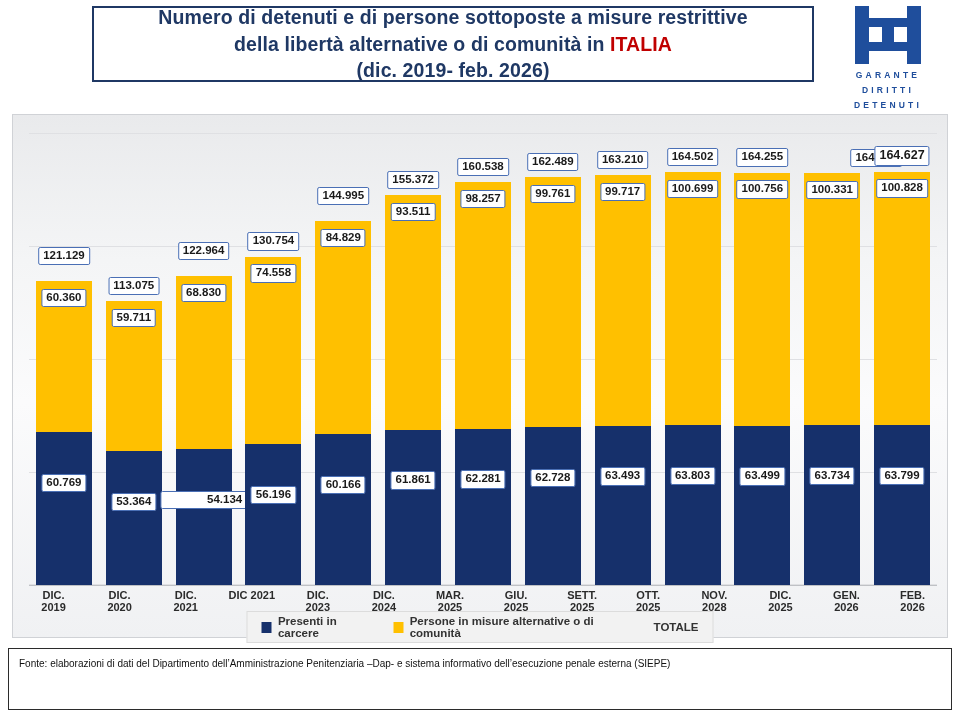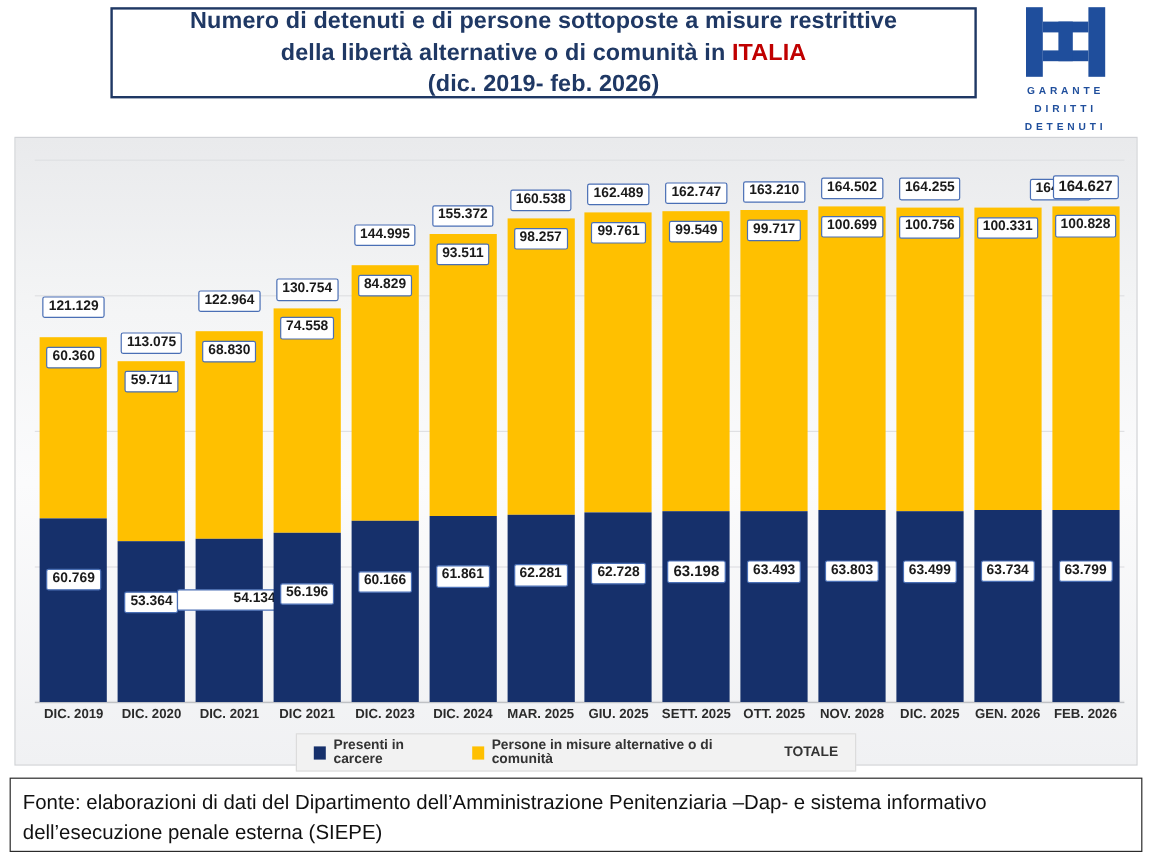--- a/index.html
+++ b/index.html
@@ -154,21 +154,22 @@
     top: 470px;
     height: 1px;
     background: #bfc1c5;
   }
   .xlabels {
     position: absolute;
     left: 16px;
     right: 10px;
     top: 474px;
     display: flex;
-    justify-content: center;
+    justify-content: space-between;
+    gap: 17px;
   }
   .xlabels .xl {
     flex: 1 1 0;
     text-align: center;
     font-size: 11px;
     font-weight: bold;
     color: #2b2b2b;
   }
 
   
@@ -201,21 +202,21 @@
   .source-box {
     position: absolute;
     left: 8px;
     top: 648px;
     width: 944px;
     height: 62px;
     border: 1px solid #2b2b2b;
     box-sizing: border-box;
     background: #ffffff;
     padding: 8px 10px;
-    font-size: 17px;
+    font-size: 10px;
     color: #111111;
     line-height: 1.45;
   }
 </style>
 </head>
 <body>
 
 <div class="title-box">
   <div class="title-line">Numero di detenuti e di persone sottoposte a misure restrittive</div>
   <div class="title-line"><span>della libertà alternative o di comunità in </span><span class="title-hl">ITALIA</span></div>
@@ -308,29 +309,20 @@
           <div class="lbl" style="bottom: 96.3945px;">62.281</div>
         </div>
         <div class="col">
           <div class="stack" style="height: 408.028px;">
             <div class="seg-alt" style="height: 250.511px;"></div>
             <div class="seg-pri" style="height: 157.517px;"></div>
           </div>
           <div class="lbl total" style="bottom: 414.028px;">162.489</div>
           <div class="lbl" style="bottom: 382.028px;">99.761</div>
           <div class="lbl" style="bottom: 97.517px;">62.728</div>
-        </div>
-        <div class="col">
-          <div class="stack" style="height: 408.676px;">
-            <div class="seg-alt" style="height: 249.979px;"></div>
-            <div class="seg-pri" style="height: 158.697px;"></div>
-          </div>
-          <div class="lbl total" style="bottom: 414.676px;">162.747</div>
-          <div class="lbl" style="bottom: 382.676px;">99.549</div>
-          <div class="lbl big" style="bottom: 98.6972px;">63.198</div>
         </div>
         <div class="col">
           <div class="stack" style="height: 409.838px;">
             <div class="seg-alt" style="height: 250.4px;"></div>
             <div class="seg-pri" style="height: 159.438px;"></div>
           </div>
           <div class="lbl total" style="bottom: 415.838px;">163.210</div>
           <div class="lbl" style="bottom: 383.838px;">99.717</div>
           <div class="lbl" style="bottom: 99.438px;">63.493</div>
         </div>

